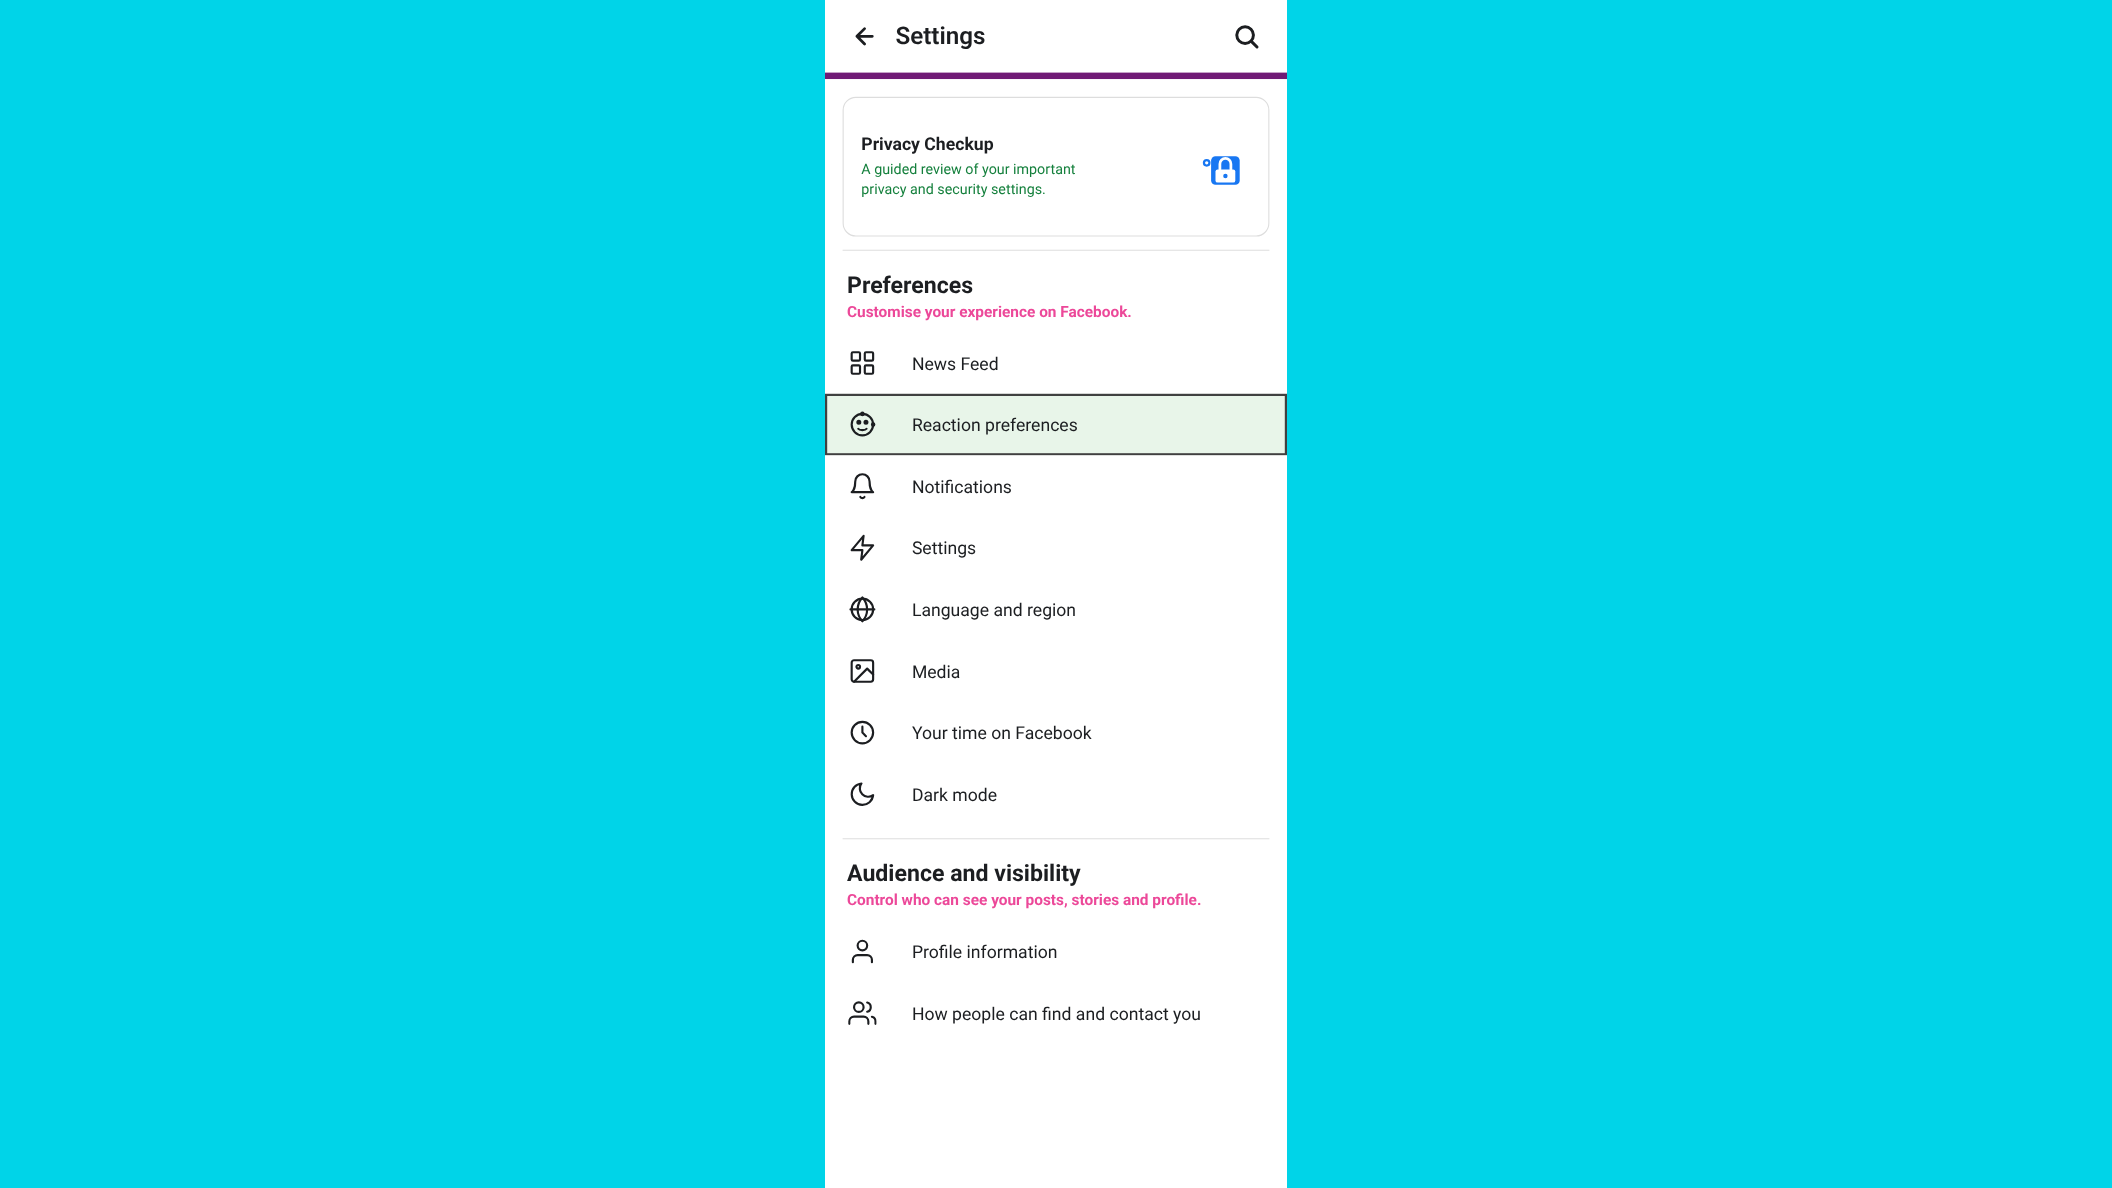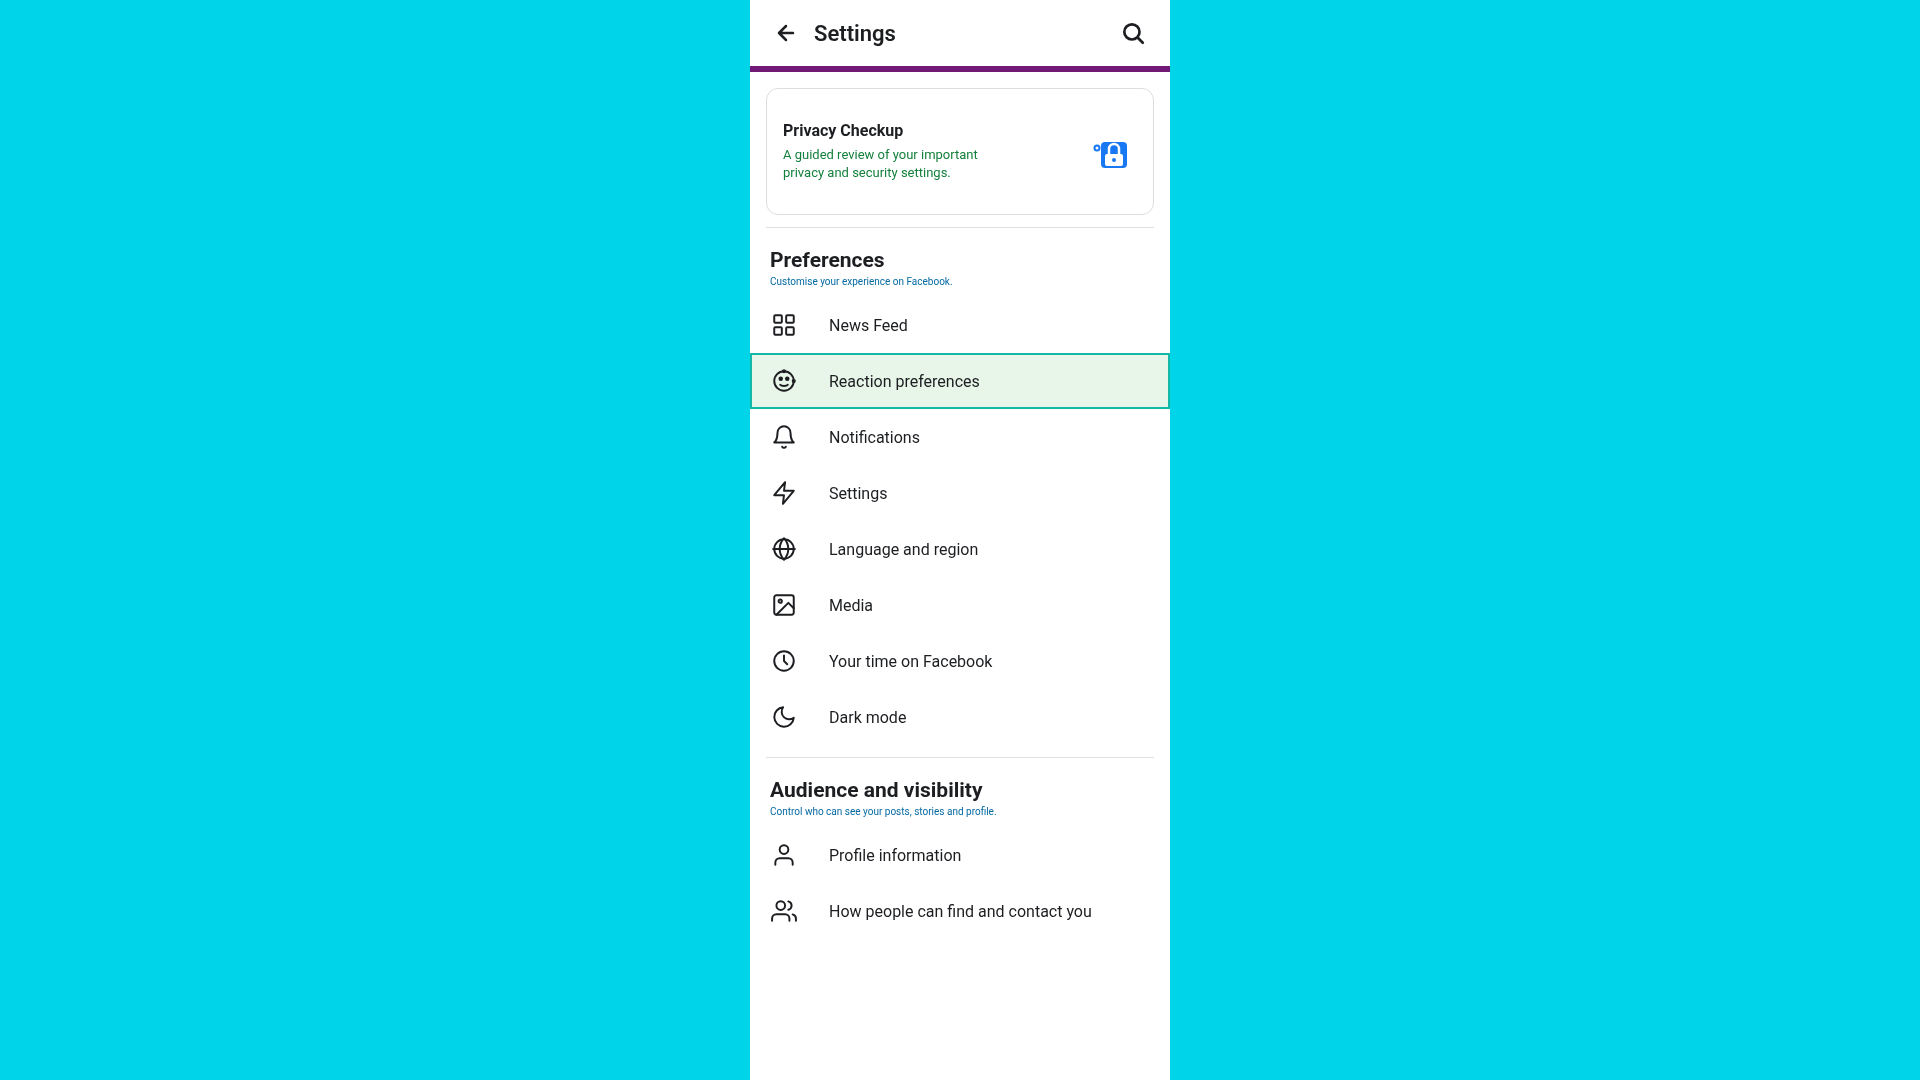--- a/index.html
+++ b/index.html
@@ -118,41 +118,42 @@
     }
 
     .section-title {
       font-size: 21px;
       font-weight: 700;
       color: #1c1e21;
       margin-bottom: 4px;
     }
 
     .section-subtitle {
-      font-size: 10px;
-      color: #0369a1;
+      font-size: 14px;
+      color: #ec4899;
       margin-bottom: 8px;
+      font-weight: bold;
     }
 
     
     .menu-item {
       display: flex;
       align-items: center;
       gap: 31px;
       padding: 14px 20px;
       cursor: pointer;
       background: #fff;
       border: none;
       width: 100%;
       text-align: left;
     }
 
     .menu-item.active {
       background: #e8f5e9;
-      border: 2px solid #14b8a6;
+      border: 2px solid #404040;
       border-radius: 0;
       padding: 12px 18px;
     }
 
     .menu-item-label {
       font-size: 16px;
       color: #1c1e21;
       font-weight: 400;
     }
 

